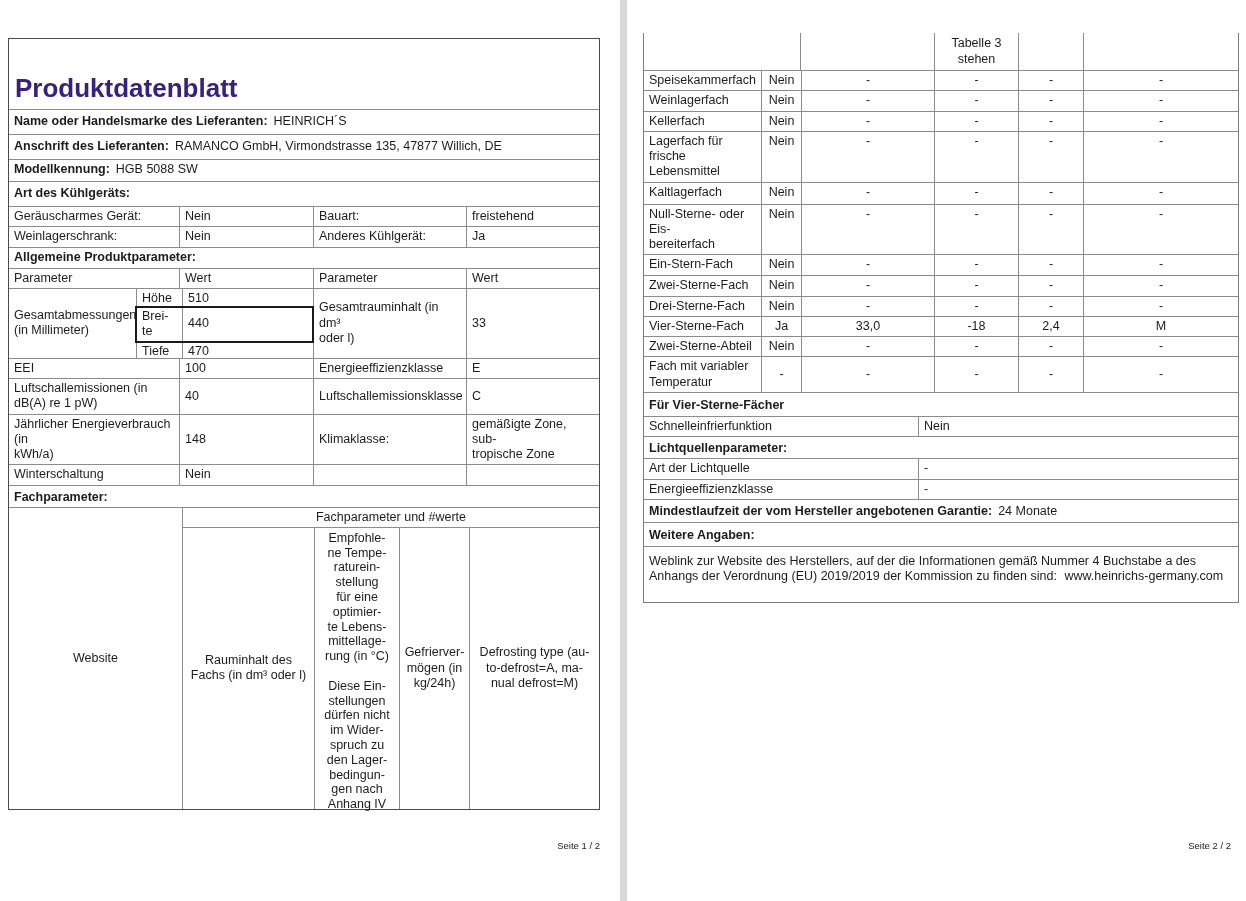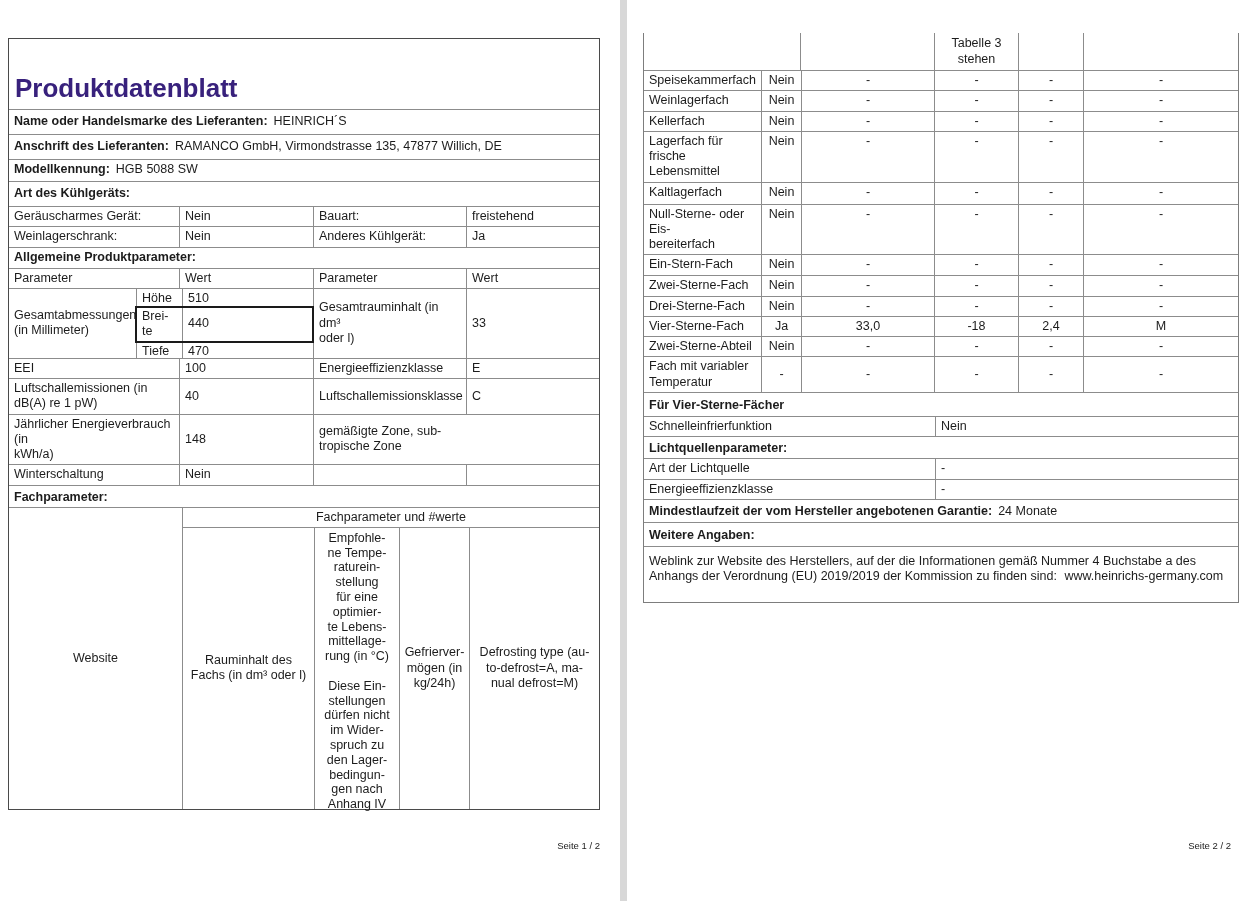--- a/index.html
+++ b/index.html
@@ -22,21 +22,21 @@
   .grid { display:grid; }
   .bl { border-left:1px solid #8c8c8c; }
   .hb { border-bottom:1px solid #8c8c8c; }
   .tc { text-align:center; }
   .ctr { display:flex; align-items:center; justify-content:center; text-align:center; }
   .g4   { grid-template-columns:170px 134px 153px 1fr; }
   .gdim { grid-template-columns:127px 46px 131px 153px 1fr; grid-template-rows:18px 35px 16px; }
   .gfh  { grid-template-columns:173px 132px 85px 70px 1fr; grid-template-rows:20px 281px; }
   .p2top { grid-template-columns:156px 134px 84px 65px 1fr; }
   .p2row { grid-template-columns:117px 40px 133px 84px 65px 1fr; }
-  .p2two { grid-template-columns:274px 1fr;gap:17px; }
+  .p2two { grid-template-columns:274px 1fr; }
   .tight { line-height:14.8px; padding:3px 2px; text-align:center; }
   .vmid { display:flex; align-items:center; }
   .breite-box { position:absolute; left:126px; top:17px; width:179px; height:37px;
                 border:2px solid #1a1a1a; pointer-events:none; }
   .vctr > .cell { display:flex; align-items:center; justify-content:center; }
   .vctr > .cell:first-child { justify-content:flex-start; }
   .footer { position:absolute; font-size:9.5px; color:#1c1c1c; text-align:right; }
   #f1 { left:8px; top:840px; width:592px; }
   #f2 { left:635px; top:840px; width:596px; }
 </style>
@@ -121,20 +121,21 @@
 dB(A) re 1 pW)</div>
     <div class="cell bl vmid">40</div>
     <div class="cell bl vmid">Luftschallemissionsklasse</div>
     <div class="cell bl vmid">C</div>
   </div>
 
   <div class="row grid g4" style="min-height:34px">
     <div class="cell">Jährlicher Energieverbrauch (in
 kWh/a)</div>
     <div class="cell bl vmid">148</div>
+    <div class="cell bl vmid">Klimaklasse:</div>
     <div class="cell bl vmid">gemäßigte Zone, sub-
 tropische Zone</div>
   </div>
 
 
   <div class="row grid g4" style="min-height:20px">
     <div class="cell">Winterschaltung</div>
     <div class="cell bl">Nein</div>
     <div class="cell bl"></div>
     <div class="cell bl"></div>

